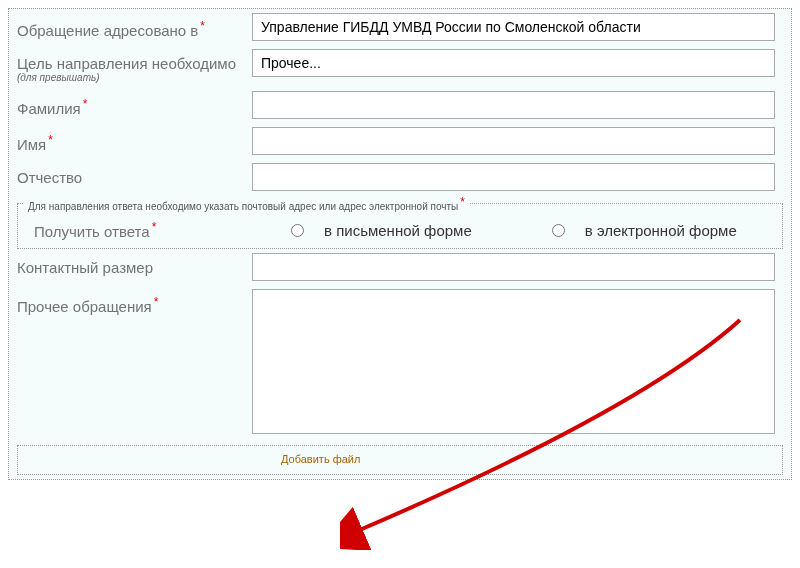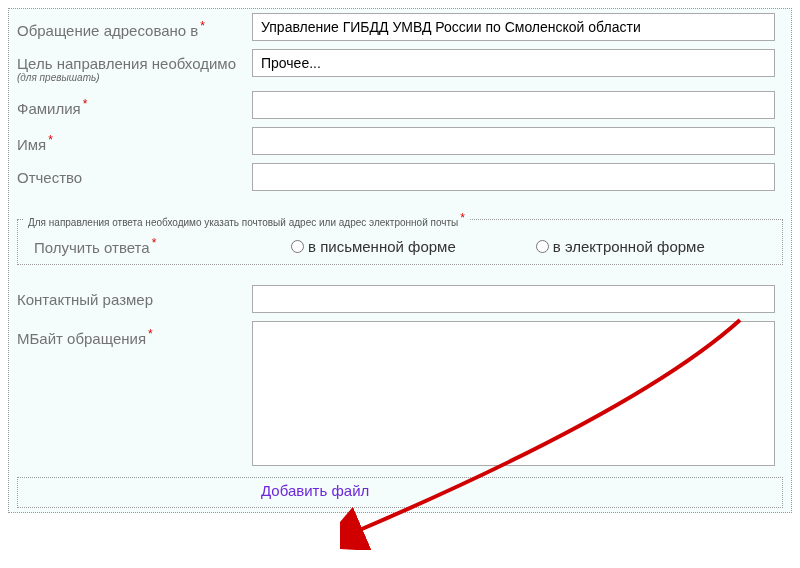--- a/index.html
+++ b/index.html
@@ -60,21 +60,21 @@
       font-size: 14px;
       font-family: Arial, sans-serif;
       background: #fff;
     }
     .form-input textarea {
       height: 145px;
       resize: none;
     }
     fieldset {
       border: 1px dotted #999;
-      margin: 16px 8px;
+      margin: 0 8px;
       padding: 0;
       background: #f5fcfc;
     }
     fieldset legend {
       font-size: 10px;
       color: #555;
       padding: 0 4px;
       margin-left: 6px;
     }
     .radio-row {
@@ -87,45 +87,46 @@
       padding-left: 8px;
     }
     .radio-options {
       display: flex;
       gap: 80px;
       padding-left: 30px;
     }
     .radio-option {
       display: flex;
       align-items: center;
-      gap: 4px;
+      gap: 20px;
     }
     .radio-option label {
       font-size: 15px;
     }
     .file-section {
       border: 1px dotted #999;
       margin: 4px 8px;
       padding-bottom: 8px;
     }
     .file-section legend {
       font-size: 10px;
       color: #555;
       padding: 0 4px;
       margin-left: 6px;
     }
     .file-link-row {
       padding-left: 243px;
       padding-top: 4px;
     }
     .file-link {
-      color: #6d28d9;
-      font-size: 15px;
+      color: #a16207;
+      font-size: 11px;
       text-decoration: none;
       cursor: pointer;
+      margin-left: 20px;
     }
     .arrow-svg {
       position: absolute;
       top: 310px;
       left: 340px;
       width: 420px;
       height: 240px;
       pointer-events: none;
       z-index: 10;
     }
@@ -204,21 +205,21 @@
     <div class="form-label">
       <span class="form-label-text">Контактный размер</span>
     </div>
     <div class="form-input">
       <input type="text" value="" style="">
     </div>
   </div>
 
   <div class="form-row">
     <div class="form-label">
-      <span class="form-label-text">МБайт обращения</span><span class="required">*</span>
+      <span class="form-label-text">Прочее обращения</span><span class="required">*</span>
     </div>
     <div class="form-input">
       <textarea style=""></textarea>
     </div>
   </div>
 
   <fieldset class="file-section">
     <div class="file-link-row">
       <a class="file-link">Добавить файл</a>
     </div>

